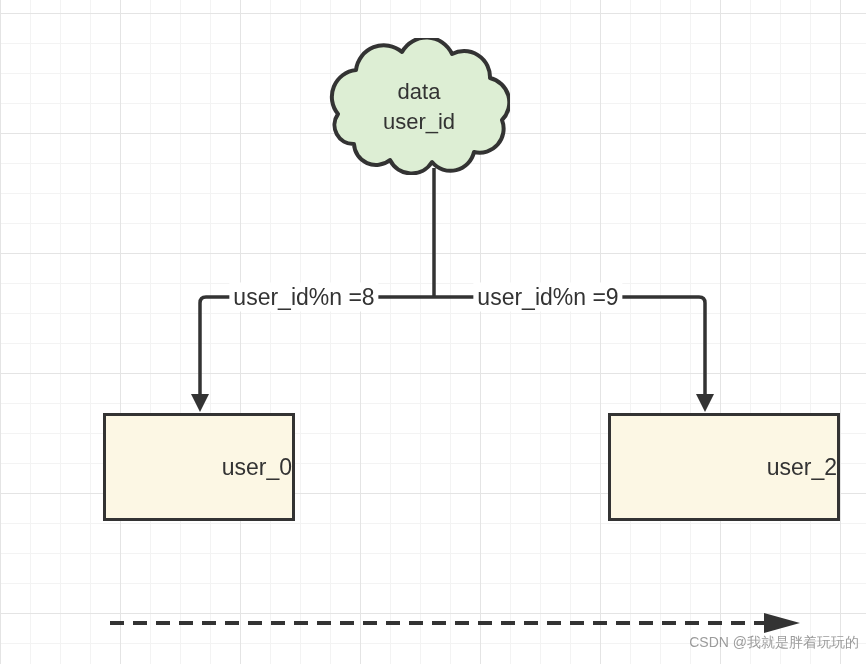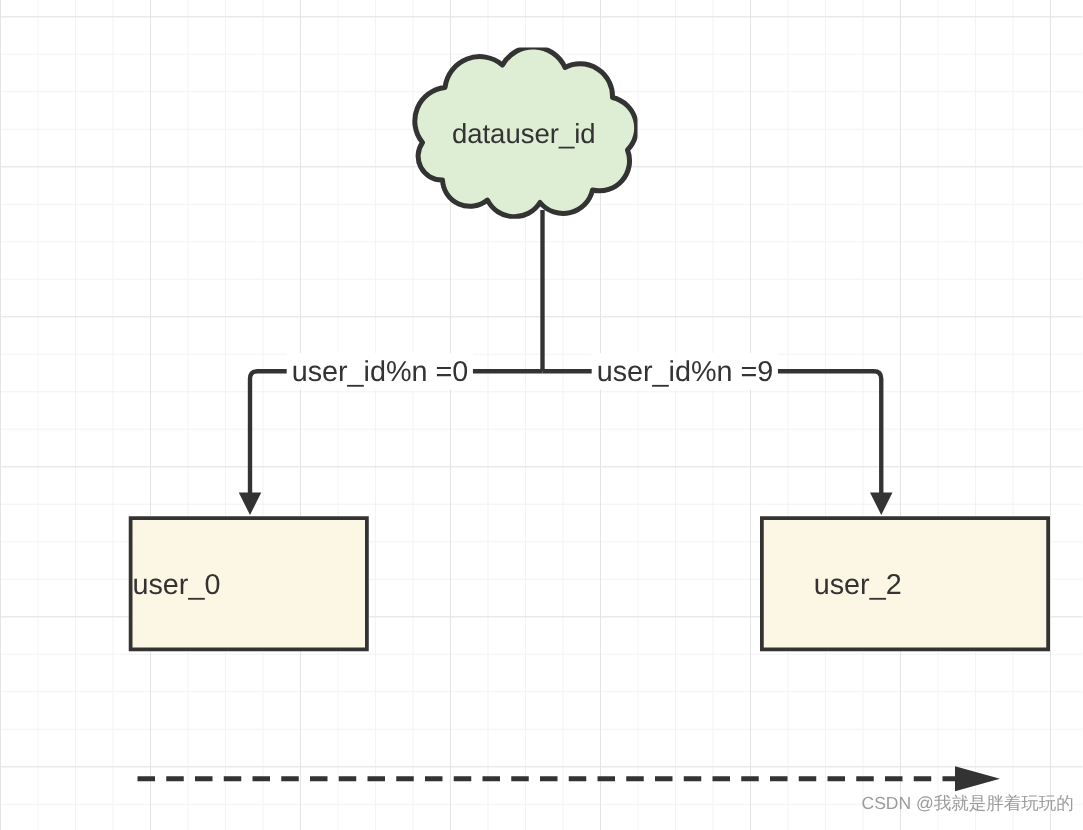--- a/index.html
+++ b/index.html
@@ -15,27 +15,27 @@
       linear-gradient(to bottom, #f3f3f3 1px, transparent 1px);
     background-size:120px 120px, 120px 120px, 30px 30px, 30px 30px;
     background-position:0 0, 0 13px, 0 0, 0 13px;
     font-family:"Liberation Sans", sans-serif;
     color:#333333;
   }
   .overlay-svg { position:absolute; left:0; top:0; width:866px; height:664px; }
   .cloud-svg { position:absolute; left:328px; top:38px; width:182px; height:137px; }
   .cloud-label {
     position:absolute; left:328px; top:38px; width:182px; height:137px;
-    display:flex; flex-direction:row; align-items:center; justify-content:center;
+    display:flex; flex-direction:column; align-items:center; justify-content:center;
     font-size:22px; line-height:30px; color:#333333;
   }
   .table-node {
     position:absolute; width:186px; height:102px;
     background:#fcf7e4; border:3px solid #333333;
-    display:flex; align-items:center; justify-content:flex-start;
+    display:flex; align-items:center; justify-content:flex-end;
     font-size:23px; color:#333333;
   }
   .table-node.left  { left:103px; top:413px; }
   .table-node.right { left:608px; top:413px;padding-left:40px; }
   .edge-label {
     position:absolute; transform:translate(-50%,-50%);
     background:#ffffff; padding:1px 4px;
     font-size:23px; color:#333333; white-space:nowrap;
   }
   .edge-label.left  { left:304px; top:297px; }
@@ -80,21 +80,21 @@
              A 24 24 0 0 1 104 124
              A 24 24 0 0 1 62 122
              A 22 22 0 0 1 26 106
              A 19 19 0 0 1 10 76 Z" stroke="#333333" stroke-width="4" stroke-linejoin="round" fill="#ddeed4"></path>
   </svg>
   <div class="cloud-label">
     <span>data</span>
     <span>user_id</span>
   </div>
 
-  <span class="edge-label left">user_id%n =0</span>
+  <span class="edge-label left">user_id%n =8</span>
   <span class="edge-label right">user_id%n =9</span>
 
   <div class="table-node left">
     <span>user_0</span>
   </div>
   <div class="table-node right">
     <span>user_2</span>
   </div>
 
 

